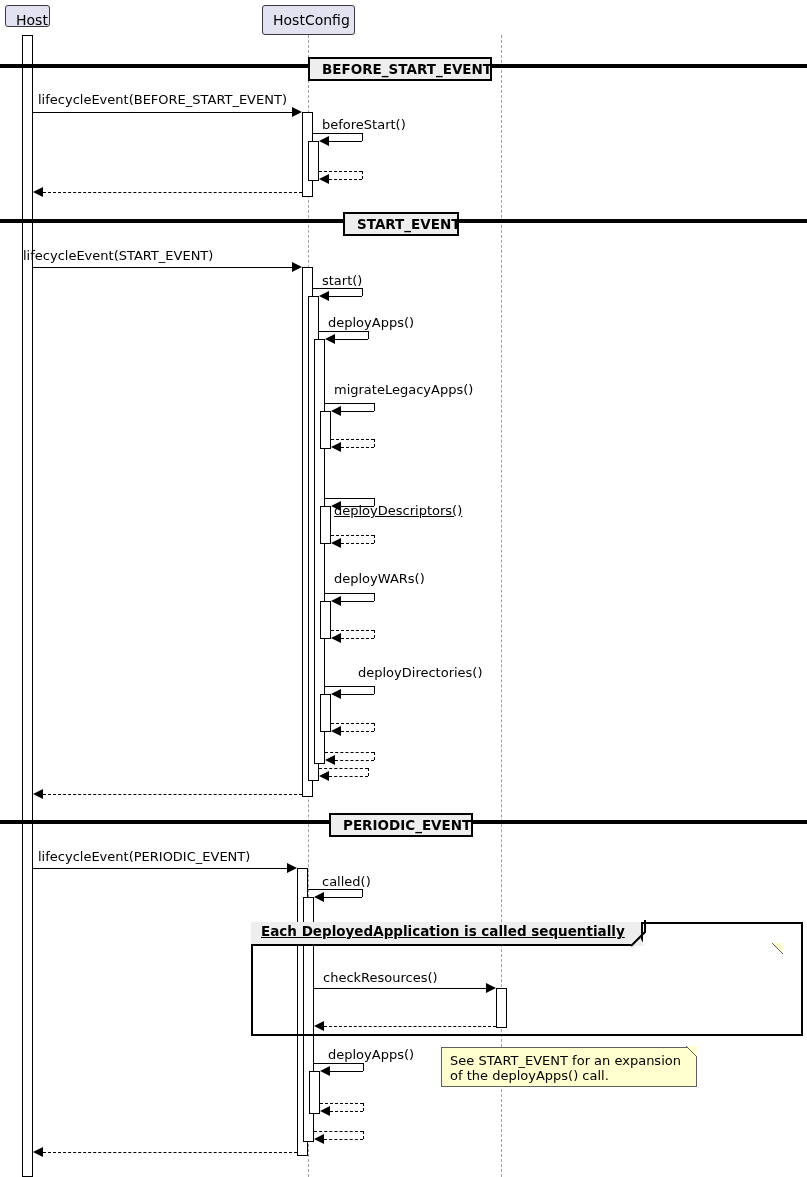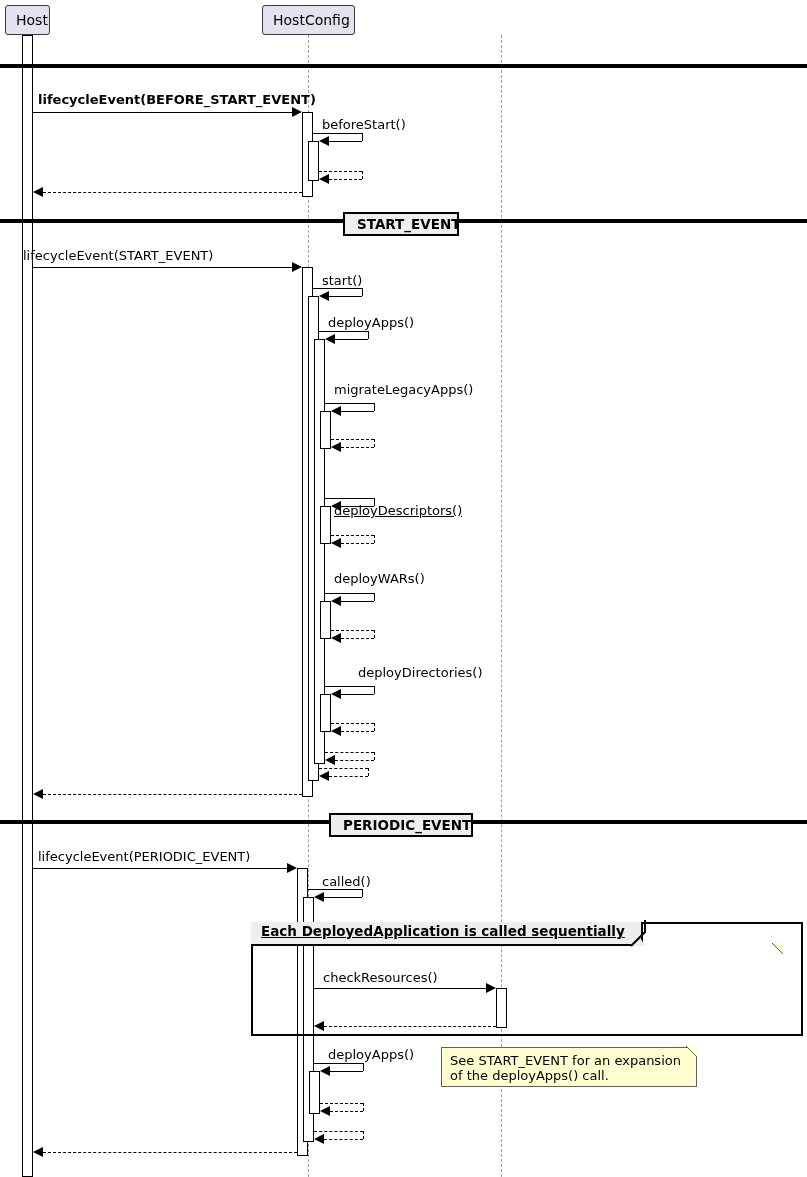--- a/index.html
+++ b/index.html
@@ -149,28 +149,29 @@
 </style>
 </head>
 <body>
 
 <div id="canvas">
 
   <div class="lifeline" style="left:27px;top:35px;height:1142px;"></div>
   <div class="lifeline" style="left:308px;top:35px;height:1142px;"></div>
   <div class="lifeline" style="left:501px;top:35px;height:1142px;"></div>
 
-  <div class="participant" style="left:5px;top:5px;width:45px;height:30px;">Host</div>
+  <div class="participant" style="left:5px;top:5px;width:45px;height:22px;">Host</div>
   <div class="participant" style="left:262px;top:5px;width:93px;height:30px;">HostConfig</div>
 
   <div class="activation" style="left:22px;top:35px;height:1142px;"></div>
 
   <div class="divider-line" style="top:64px;"></div>
-
-  <div class="msg-label" style="left:38px;top:93px;font-weight:bold;">lifecycleEvent(BEFORE_START_EVENT)</div>
+  <div class="divider-box" style="left:308px;top:57px;width:184px;height:24px;">BEFORE_START_EVENT</div>
+
+  <div class="msg-label" style="left:38px;top:93px;">lifecycleEvent(BEFORE_START_EVENT)</div>
   <div class="msg-line" style="left:33px;top:112px;width:259px;"></div>
   <div class="arrow-r" style="left:292px;top:107px;"></div>
 
   <div class="activation" style="left:302px;top:112px;height:85px;"></div>
   <div class="activation" style="left:308px;top:141px;height:40px;"></div>
 
   <div class="msg-label" style="left:322px;top:118px;">beforeStart()</div>
   <div class="msg-line" style="left:313px;top:133px;width:49px;"></div>
   <div class="vline" style="left:362px;top:133px;height:8px;"></div>
   <div class="msg-line" style="left:329px;top:141px;width:33px;"></div>

